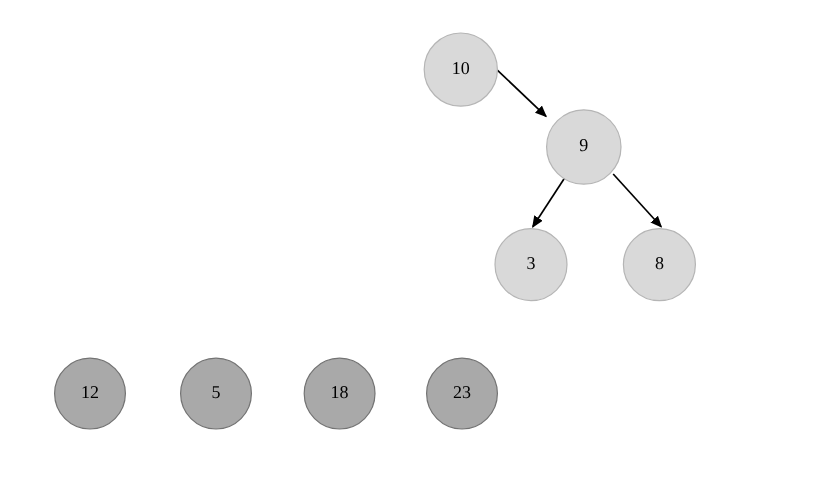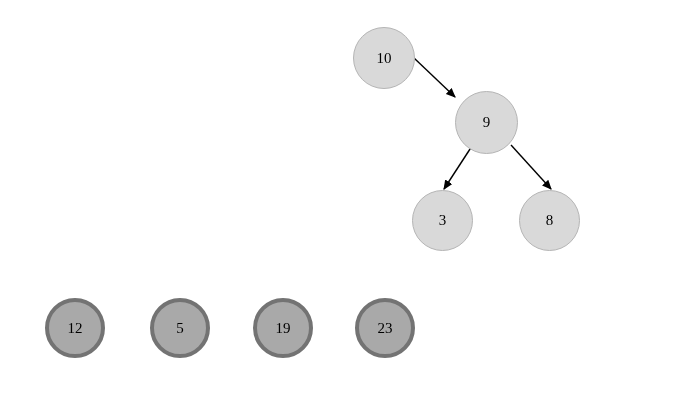--- a/index.html
+++ b/index.html
@@ -34,21 +34,21 @@
     font-size: 15px;
     line-height: 1;
     user-select: none;
   }
   .node.tree {
     background: #d9d9d9;
     border: 1px solid #b5b5b5;
   }
   .node.pool {
     background: #a9a9a9;
-    border: 4px solid #737373;
+    border: 1px solid #737373;
   }
   .node-label {
     display: block;
   }
 </style>
 </head>
 <body>
 
 <div id="canvas">
 
@@ -80,20 +80,20 @@
       </div>
     </div>
   <div id="pool-nodes-group">
       <div class="node pool" style="left: 45px; top: 298px; width: 60px; height: 60px;">
         <span class="node-label">12</span>
       </div>
       <div class="node pool" style="left: 150px; top: 298px; width: 60px; height: 60px;">
         <span class="node-label">5</span>
       </div>
       <div class="node pool" style="left: 253px; top: 298px; width: 60px; height: 60px;">
-        <span class="node-label">19</span>
+        <span class="node-label">18</span>
       </div>
       <div class="node pool" style="left: 355px; top: 298px; width: 60px; height: 60px;">
         <span class="node-label">23</span>
       </div>
     </div>
 
 </div>
 
 </body></html>

